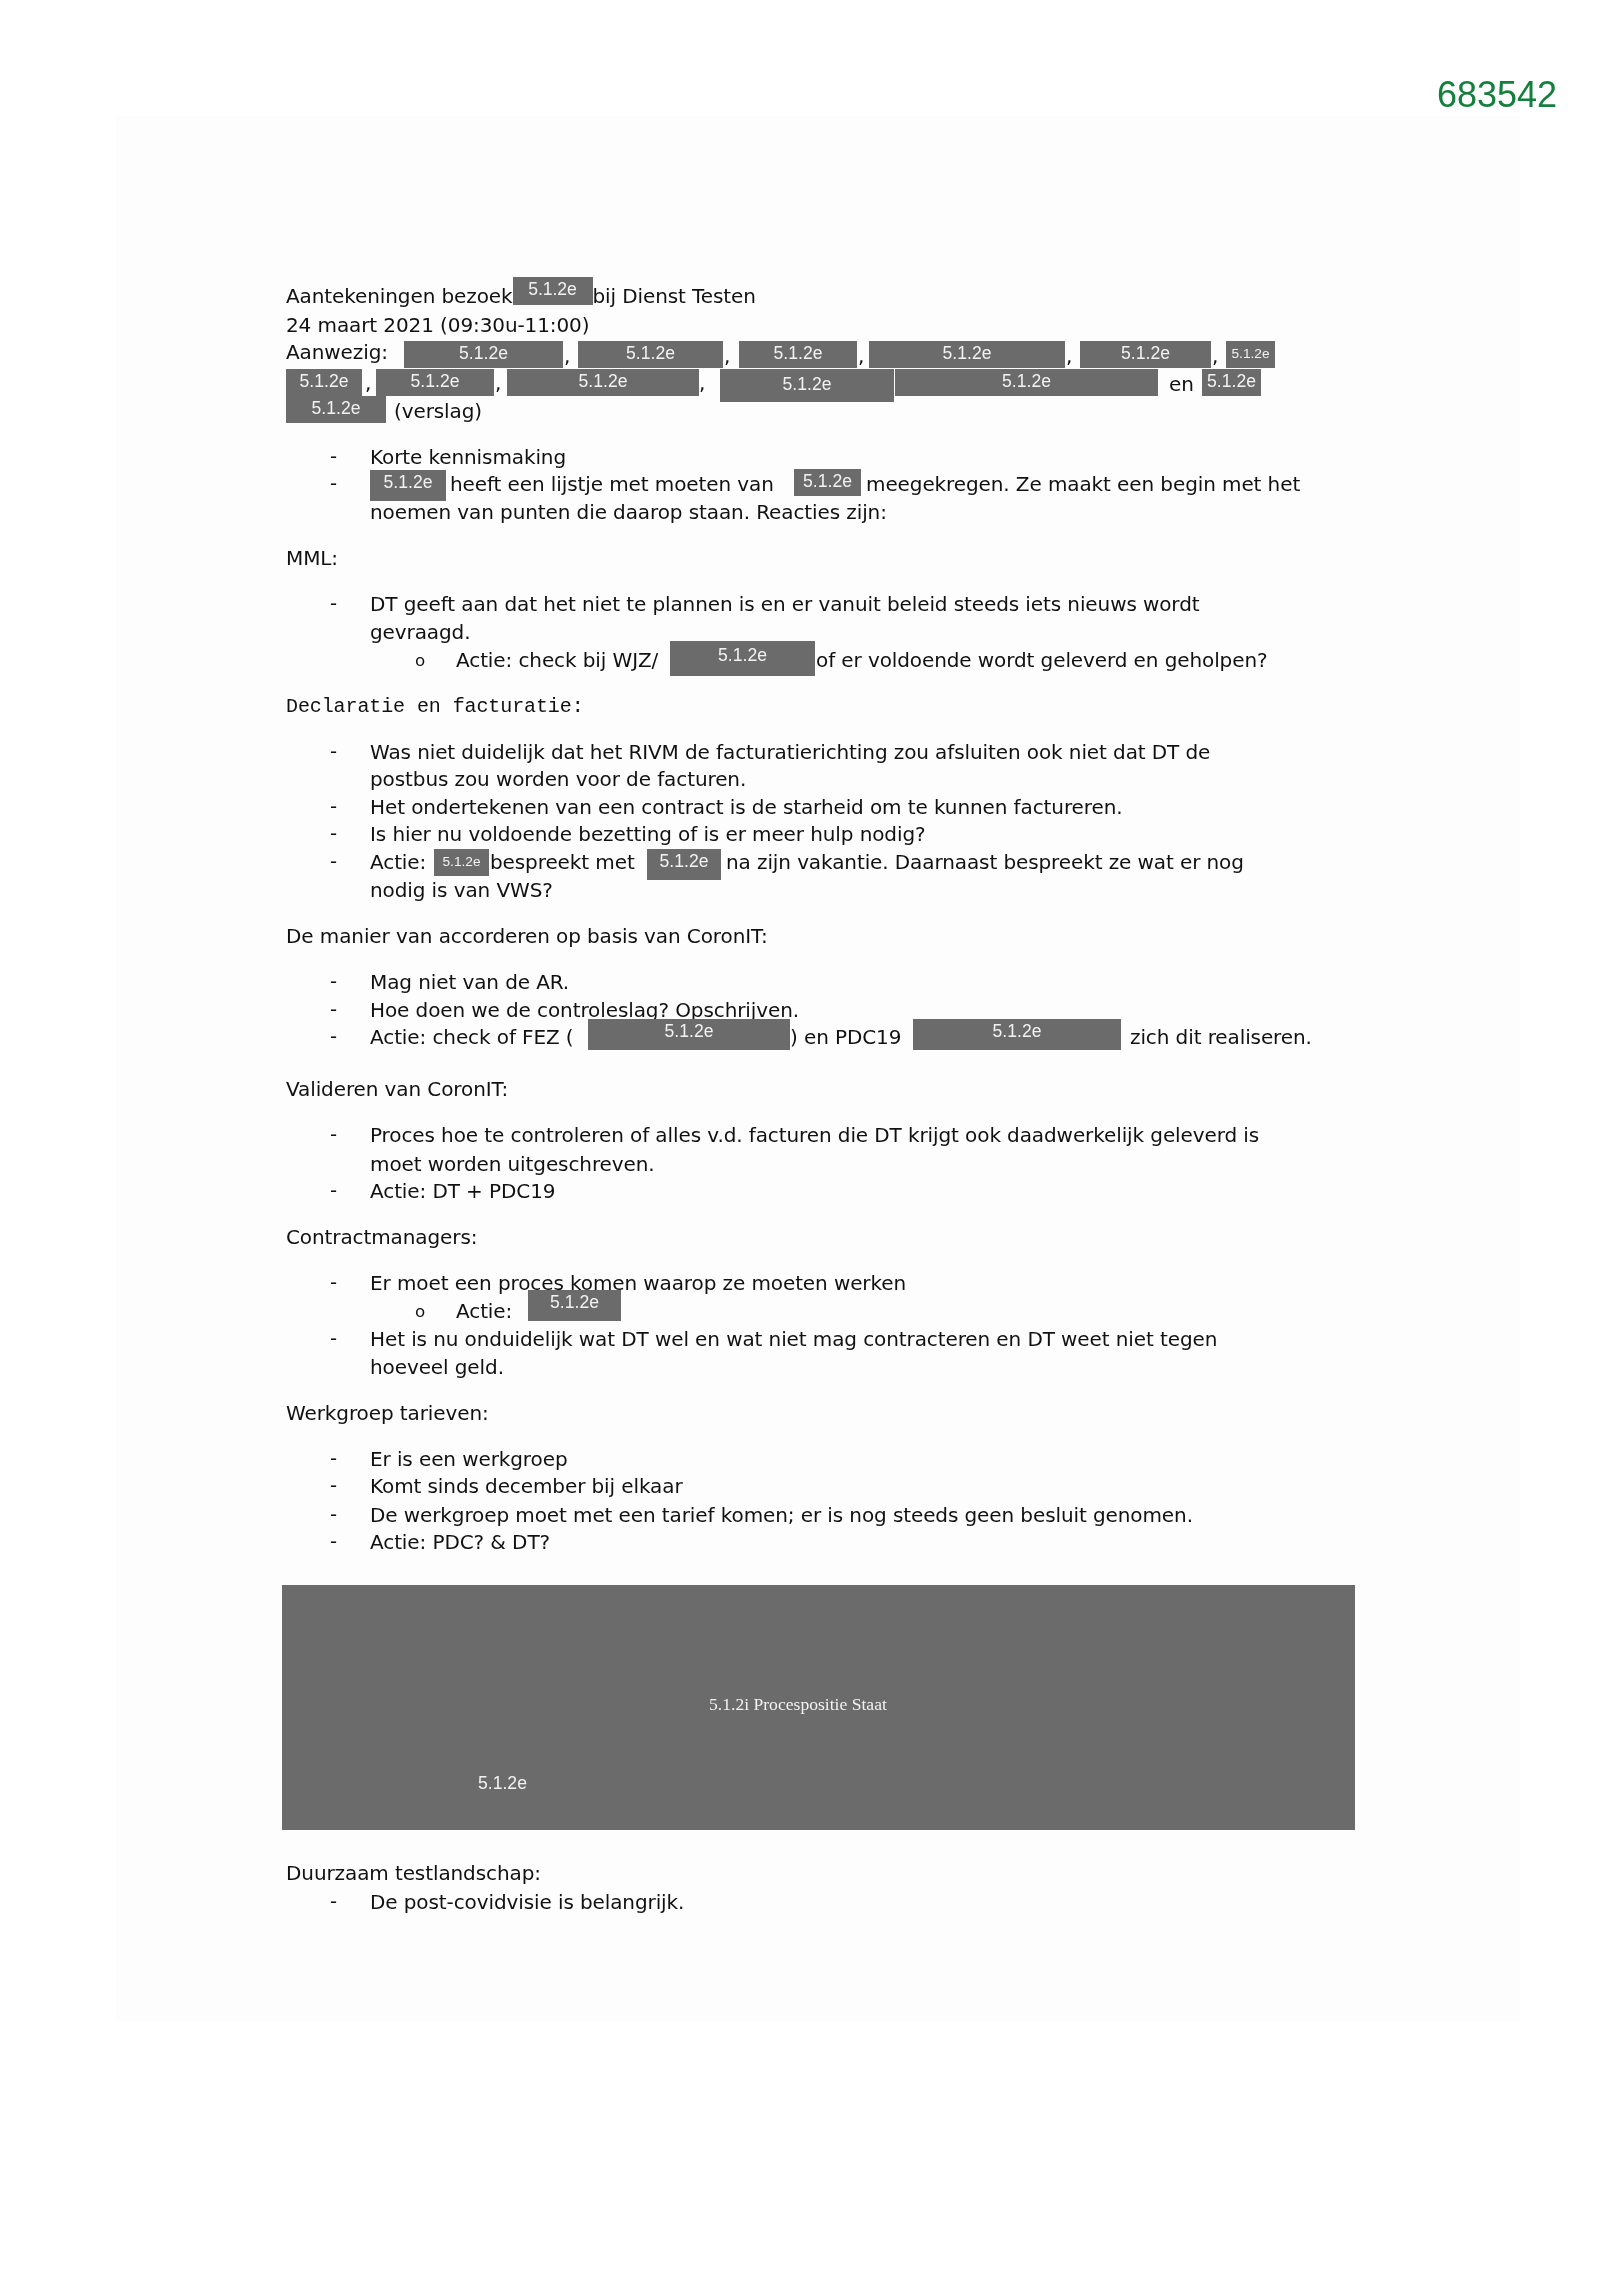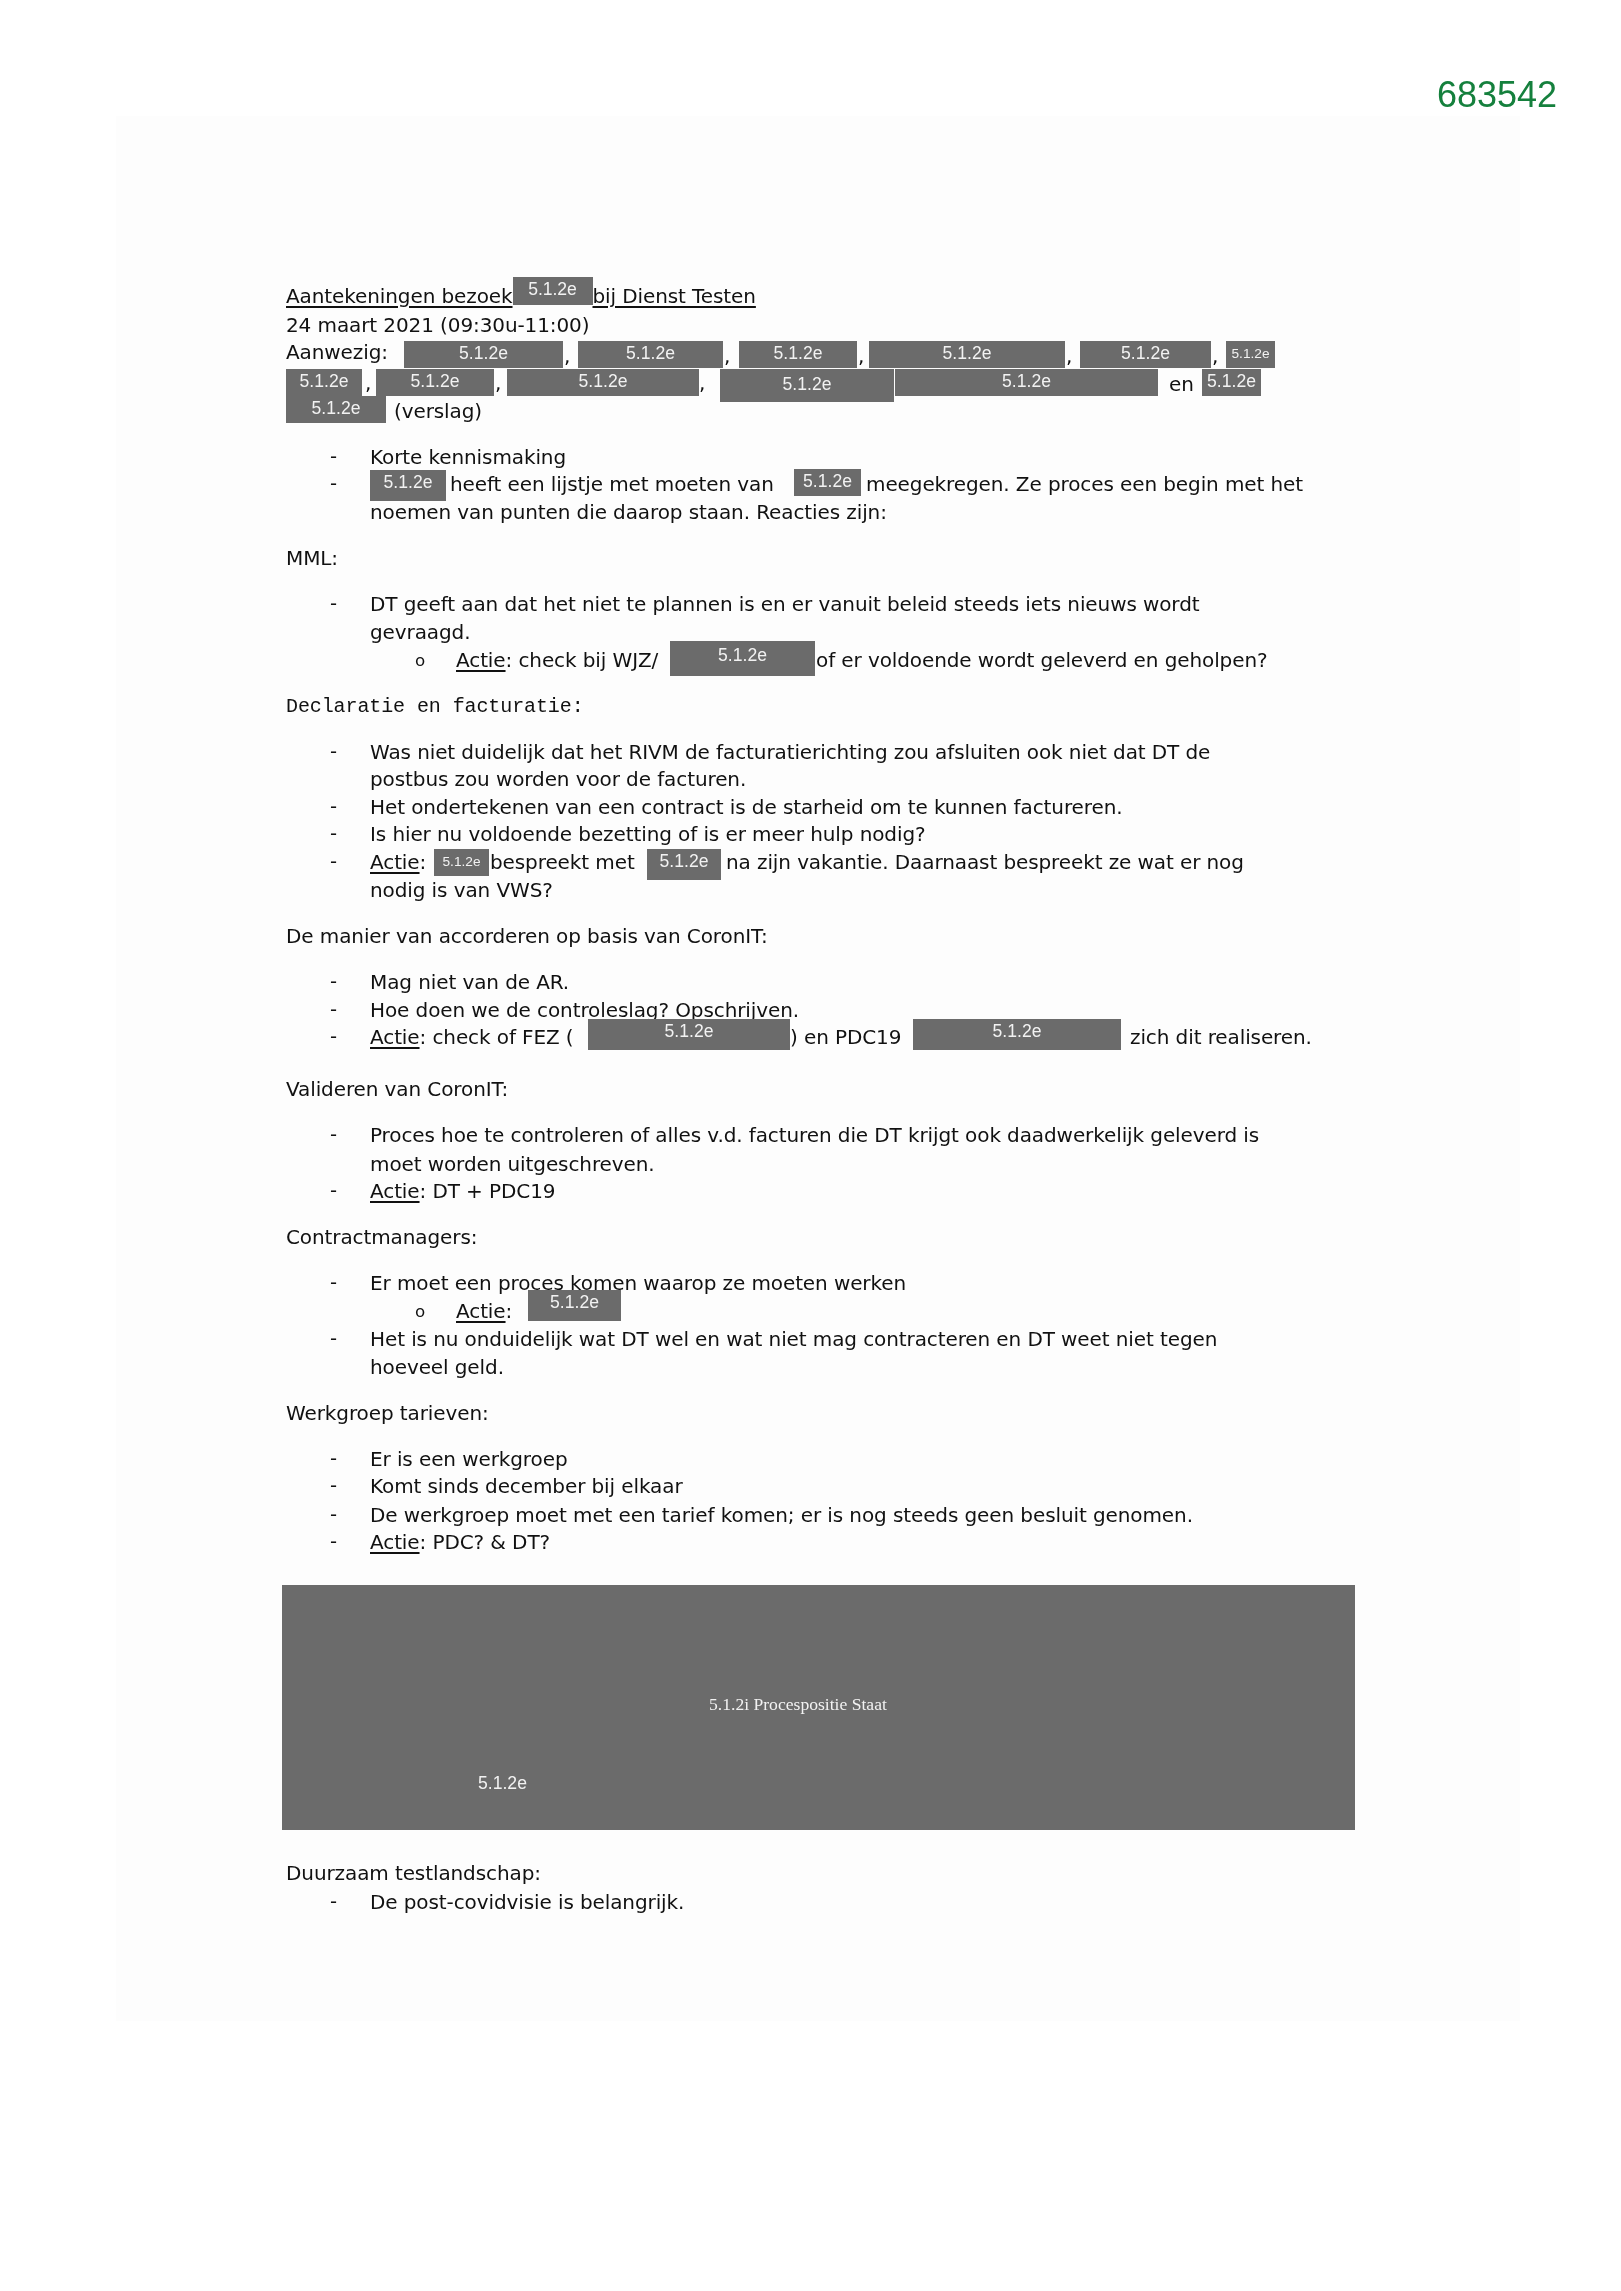--- a/index.html
+++ b/index.html
@@ -21,21 +21,21 @@
     position:absolute; white-space:nowrap; font-size:20px; line-height:27.4px;
     letter-spacing:-0.1px;
   }
   .r {
     display:inline-block; background:#6b6b6b; color:#f2f2f2;
     font-family:"Liberation Sans", sans-serif; font-size:17.6px;
     text-align:center; vertical-align:top; line-height:25.5px; height:27.4px;
   }
   .r.sm { font-size:13.7px; }
   .abs { position:absolute; }
-  .u { text-decoration:underline; text-underline-offset:2.9px;margin-top:32px; }
+  .u { text-underline-offset:2.9px;margin-top:32px; }
   .dash { position:absolute; font-size:19.6px; }
   .circ { position:absolute; font-size:16.7px; }
   .bigred {
     position:absolute; left:282px; top:1585px; width:1073px; height:245px;
     background:#6b6b6b;
   }
   .bigred .t1 {
     position:absolute; left:427px; top:109px; color:#f2f2f2;
     font-family:Liberation Serif, serif; font-size:17.6px;
   }
@@ -86,21 +86,21 @@
 <span class="r abs" style="left:286px; top:396px; width:100px;">5.1.2e</span>
 <span class="line" style="left:394px; top:398px;">(verslag)</span>
 
 <span class="dash" style="left:330px; top:445px;">-</span>
 <div class="line" style="left:370px; top:444px;">Korte kennismaking</div>
 
 <span class="dash" style="left:330px; top:472px;">-</span>
 <span class="r abs" style="left:370px; top:470px; width:76px; height:31px;">5.1.2e</span>
 <div class="line" style="left:450px; top:471px;">heeft een lijstje met moeten van</div>
 <span class="r abs" style="left:794px; top:469px; width:67px;">5.1.2e</span>
-<div class="line" style="left:866px; top:471px;">meegekregen. Ze proces een begin met het</div>
+<div class="line" style="left:866px; top:471px;">meegekregen. Ze maakt een begin met het</div>
 <div class="line" style="left:370px; top:499px;">noemen van punten die daarop staan. Reacties zijn:</div>
 
 <div class="line" style="left:286px; top:545px;">MML:</div>
 <span class="dash" style="left:330px; top:592px;">-</span>
 <div class="line" style="left:370px; top:591px;">DT geeft aan dat het niet te plannen is en er vanuit beleid steeds iets nieuws wordt</div>
 <div class="line" style="left:370px; top:619px;">gevraagd.</div>
 <span class="circ" style="left:415px; top:650px;">o</span>
 <div class="line" style="left:456px; top:647px;">
   <span class="u">Actie</span><span>: check bij WJZ/</span>
 </div>

